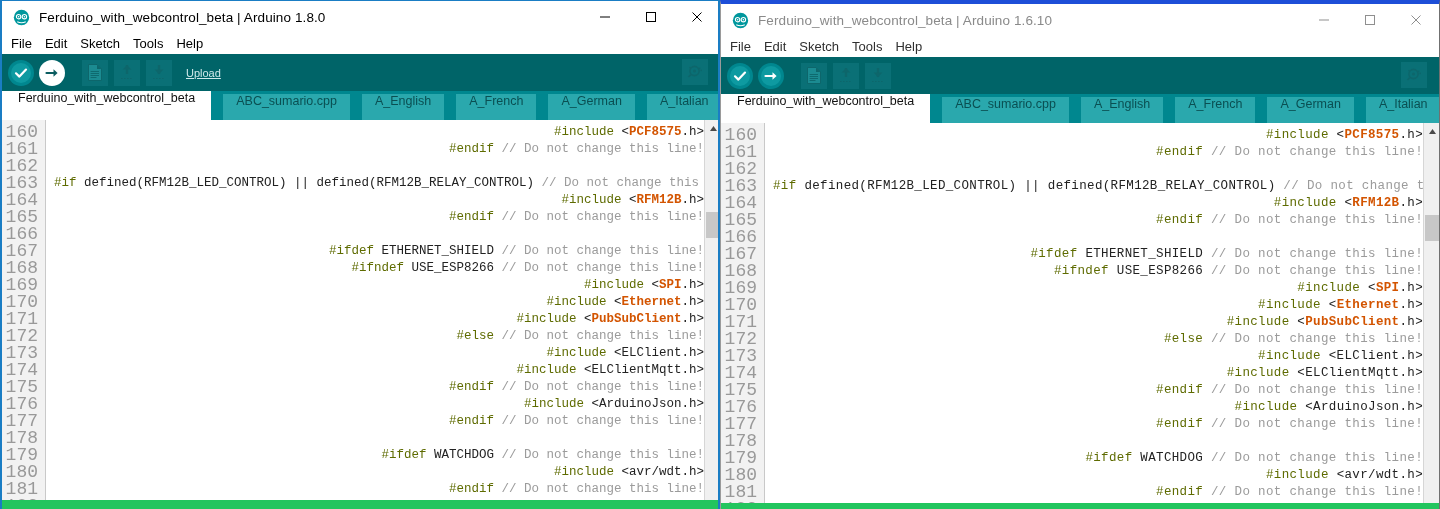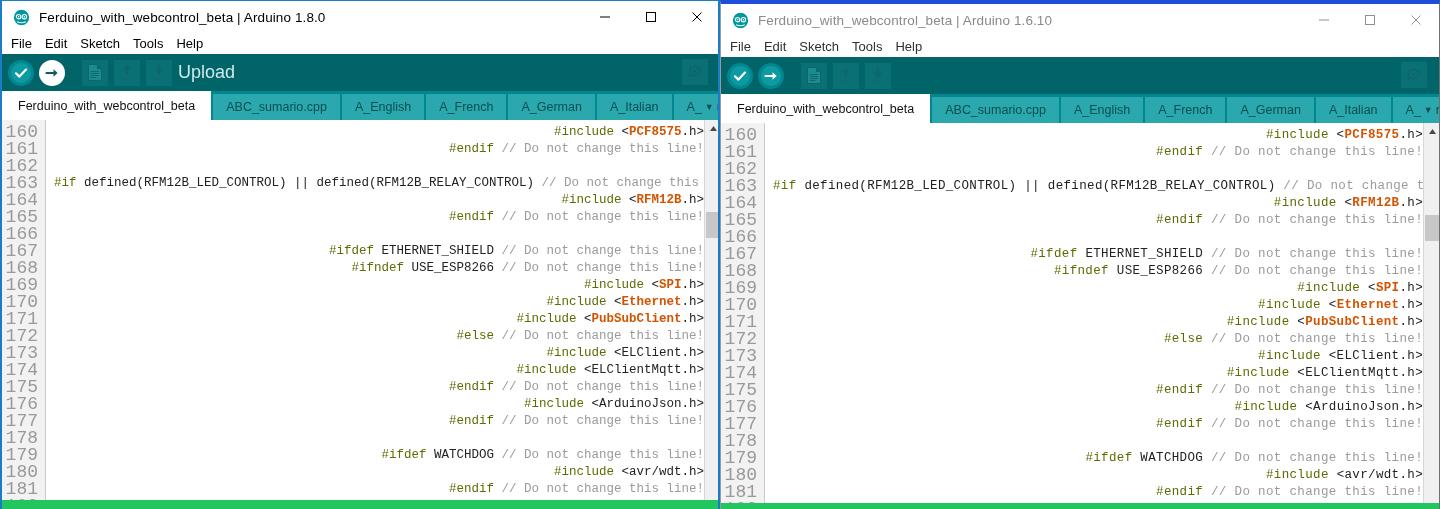--- a/index.html
+++ b/index.html
@@ -36,27 +36,27 @@
   .marker.left-marker  { left:200px; top:24px; width:152px; }
   .marker.right-marker { left:203px; top:24px; width:196px; }
 
   
   .toolbar { height:37px; background:#006468; display:flex; align-items:center; position:relative; padding-left:6px; }
   .tb-round { width:26px; height:26px; border-radius:50%; background:#00878f; display:flex; align-items:center; justify-content:center; margin-right:5px; flex:0 0 auto; }
   .tb-round.active { background:#ffffff; }
   .tb-round svg { display:block; }
   .tb-sq { width:26px; height:26px; background:#0a7076; display:flex; align-items:center; justify-content:center; margin-right:6px; flex:0 0 auto; }
   .tb-sq.first { margin-left:12px; }
-  .tb-label { color:#cfe9ea; font-size:18px; margin-left:0; white-space:nowrap; }
+  .tb-label { color:#cfe9ea; font-size:11px; margin-left:8px; white-space:nowrap;text-decoration:underline; }
   .tb-serial { position:absolute; right:12px; top:5px; width:26px; height:26px; background:#0a7076; display:flex; align-items:center; justify-content:center; }
 
   
   .tabbar { height:29px; background:#00878f; display:flex; align-items:flex-end; overflow:hidden; position:relative; }
   .tab { height:26px; background:#2aa8ad; color:#0a4f52; font-size:12.5px;
-         display:flex; align-items:center; padding:0 13px; margin-right:2px;
+         display:flex; padding:0 13px; margin-right:12px;
          white-space:nowrap; flex:0 0 auto; }
   .tab.active { background:#ffffff; color:#111111; height:29px; padding:0 16px; }
   .tab .caret { display:inline-block; margin:0 3px; font-size:9px; color:#0a4f52; }
 
   
   .editor { position:relative; height:380px; background:#ffffff; display:flex; overflow:hidden; }
   .gutter { width:44px; flex:0 0 auto; background:#f2f2f2; border-right:1px solid #c9c9c9; padding-top:4px; }
   .gutter .ln { height:17px; line-height:17px; text-align:right; padding-right:7px;
                 font-family:"Liberation Mono", monospace; font-size:18px; color:#999999; }
   .code { flex:1 1 auto; padding-top:4px; padding-left:8px; overflow:hidden; position:relative;text-align:right; }

